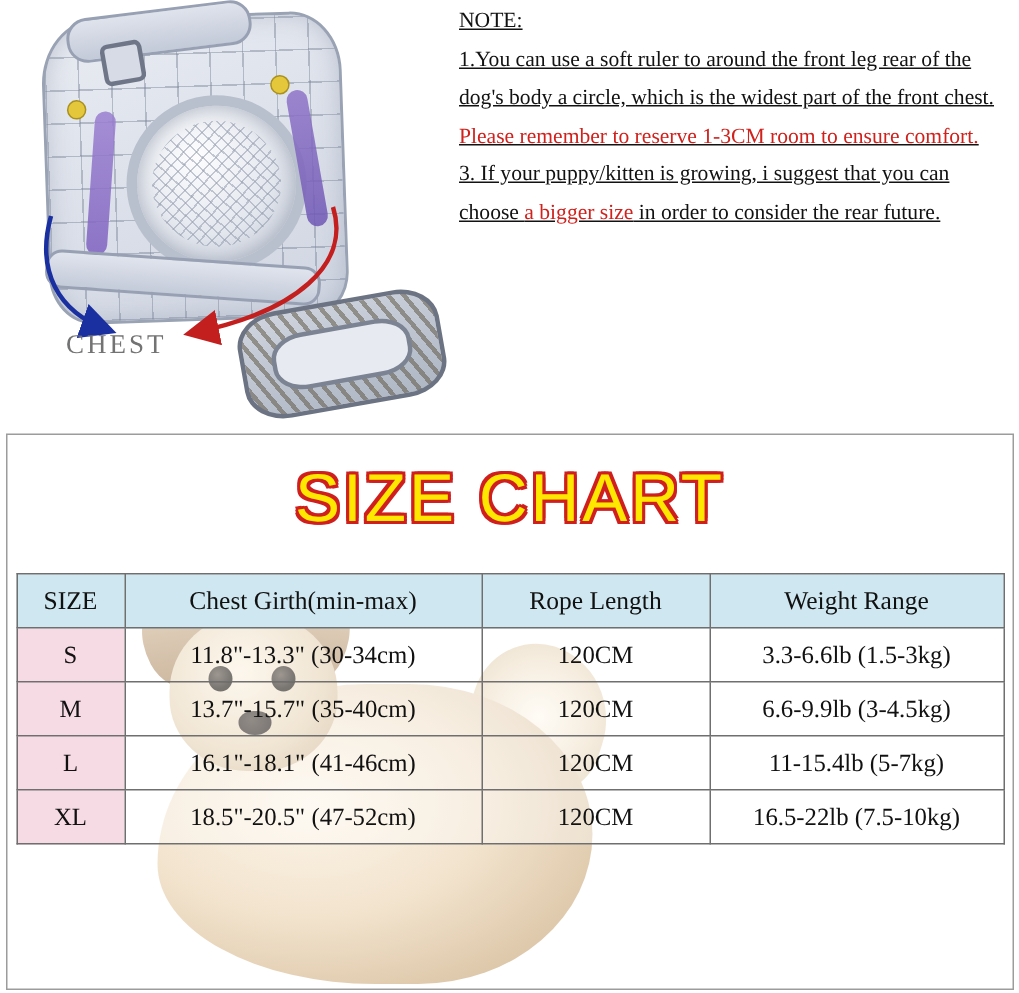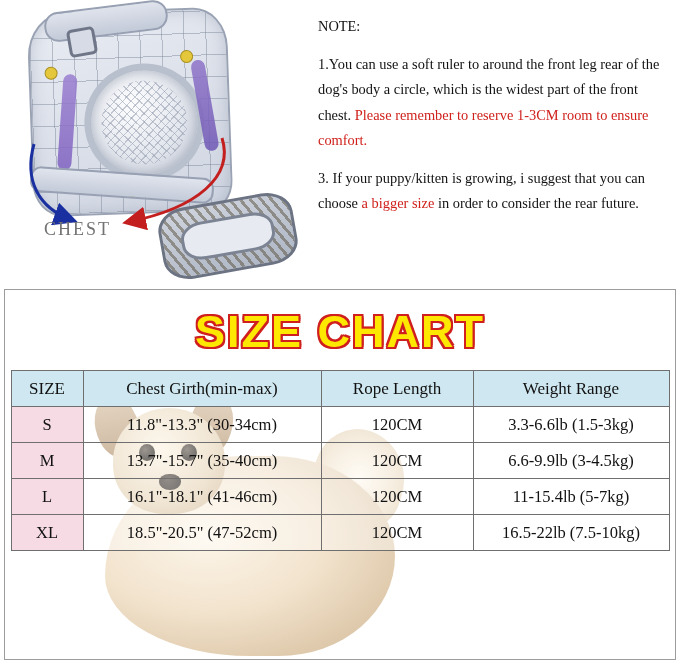--- a/index.html
+++ b/index.html
@@ -176,21 +176,22 @@
     position: absolute;
     left: 306px;
     top: 2px;
     width: 366px;
     font-family: "Liberation Serif", serif;
     font-size: 14.4px;
     line-height: 25.5px;
     color: #121212;
   }
   .notes p {
-    margin: 12px;
+    margin: 0;
+    text-decoration: underline;
   }
   .note-title {
     font-size: 14.4px;
   }
   .hl {
     color: #d0211c;
   }
 
   
   .chart-section {
@@ -201,27 +202,27 @@
     height: 369px;
     border: 1px solid #9c9c9c;
     background: #ffffff;
     overflow: hidden;
   }
   .chart-title {
     position: relative;
     z-index: 4;
     text-align: center;
     font-family: "Liberation Sans", sans-serif;
-    font-weight: bold;
+    font-weight: normal;
     font-size: 45px;
     letter-spacing: 2px;
     color: #ffe800;
     -webkit-text-stroke: 2px #d01f1f;
     paint-order: stroke fill;
-    margin: 16px 0 12px 0;
+    margin: 16px 0 24px 0;
     text-shadow:
       2px 0 0 #d01f1f, -2px 0 0 #d01f1f,
       0 2px 0 #d01f1f, 0 -2px 0 #d01f1f,
       2px 2px 0 #d01f1f, -2px -2px 0 #d01f1f,
       2px -2px 0 #d01f1f, -2px 2px 0 #d01f1f;
   }
 
   
   .dog-photo {
     position: absolute;

